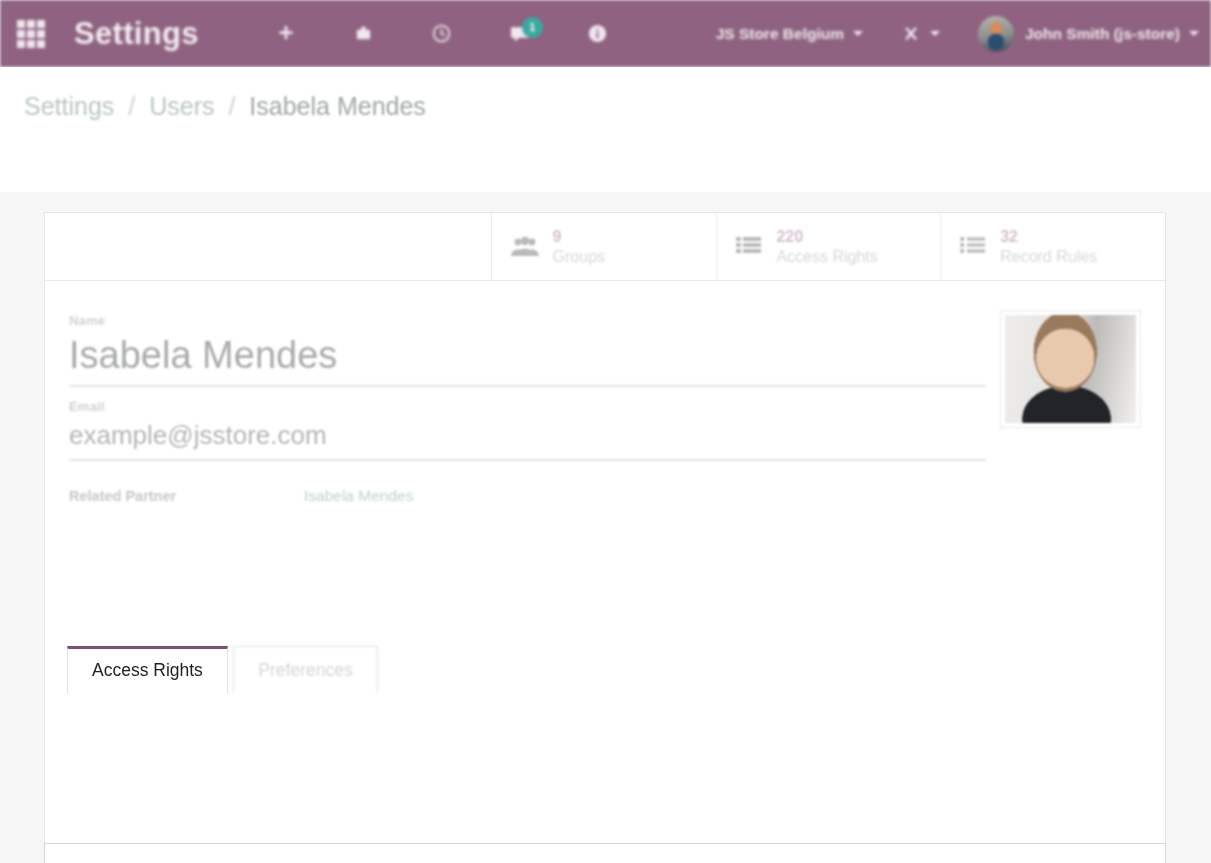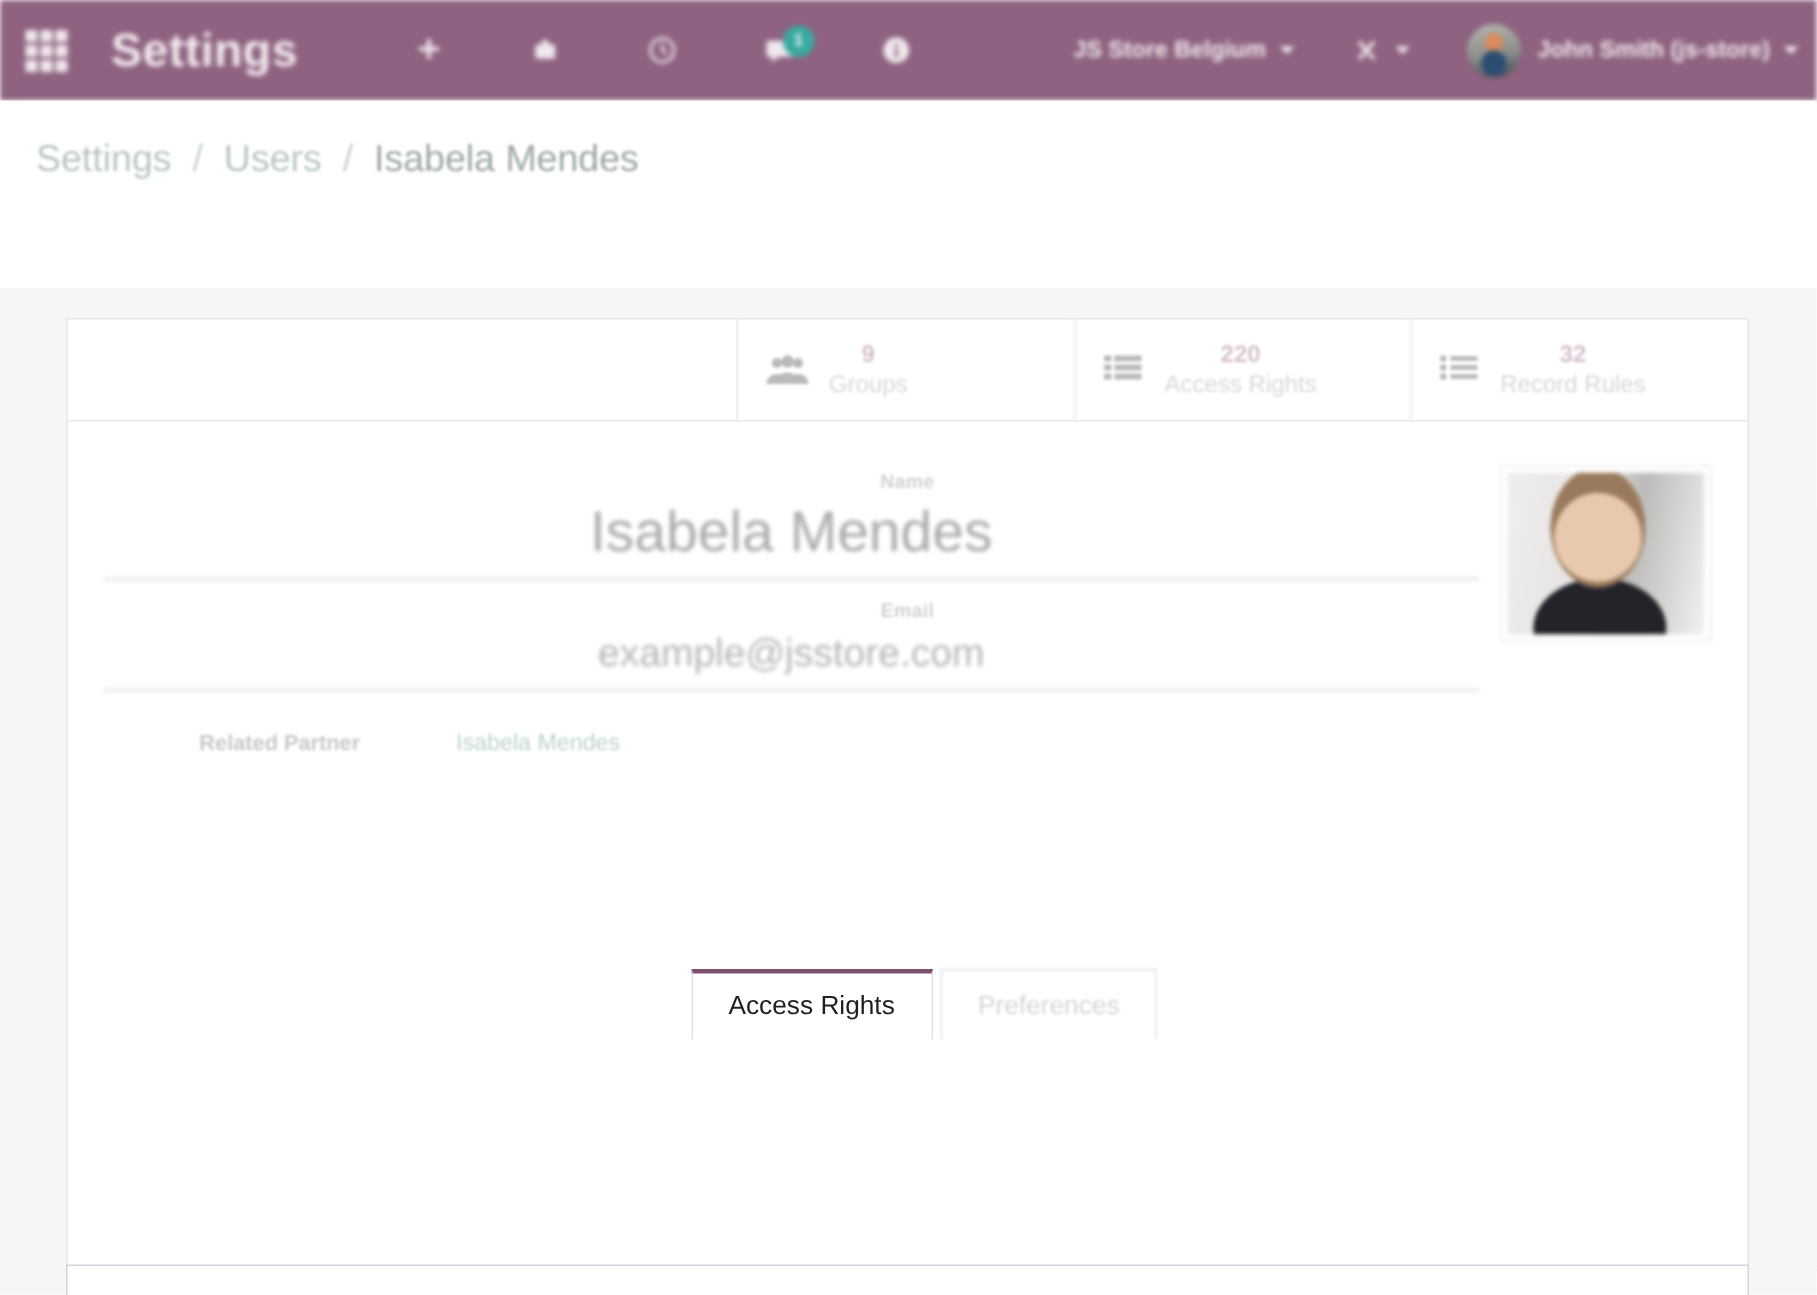--- a/index.html
+++ b/index.html
@@ -103,21 +103,20 @@
   .pager-btn { color: #c9cfcf; font-size: 25px; margin-left: 28px; line-height: 1; }
 
   
   .sheet-wrap { position: absolute; left: 0; top: 192px; width: 1211px; height: 671px; background: #f6f6f6; }
   .sheet {
     position: absolute; left: 44px; top: 20px;
     width: 1122px; background: #ffffff;
     border: 1px solid #e4e6e8;
     border-bottom: none;
     height: 651px;
-    text-align: center;
   }
 
   
   .statrow { display: flex; height: 68px; border-bottom: 1px solid #e7e9eb; }
   .stat-spacer { width: 447px; border-right: 1px solid #e7e9eb; }
   .stat {
     display: flex; align-items: center;
     padding: 0 18px;
     border-right: 1px solid #e7e9eb;
     filter: blur(1.2px);

